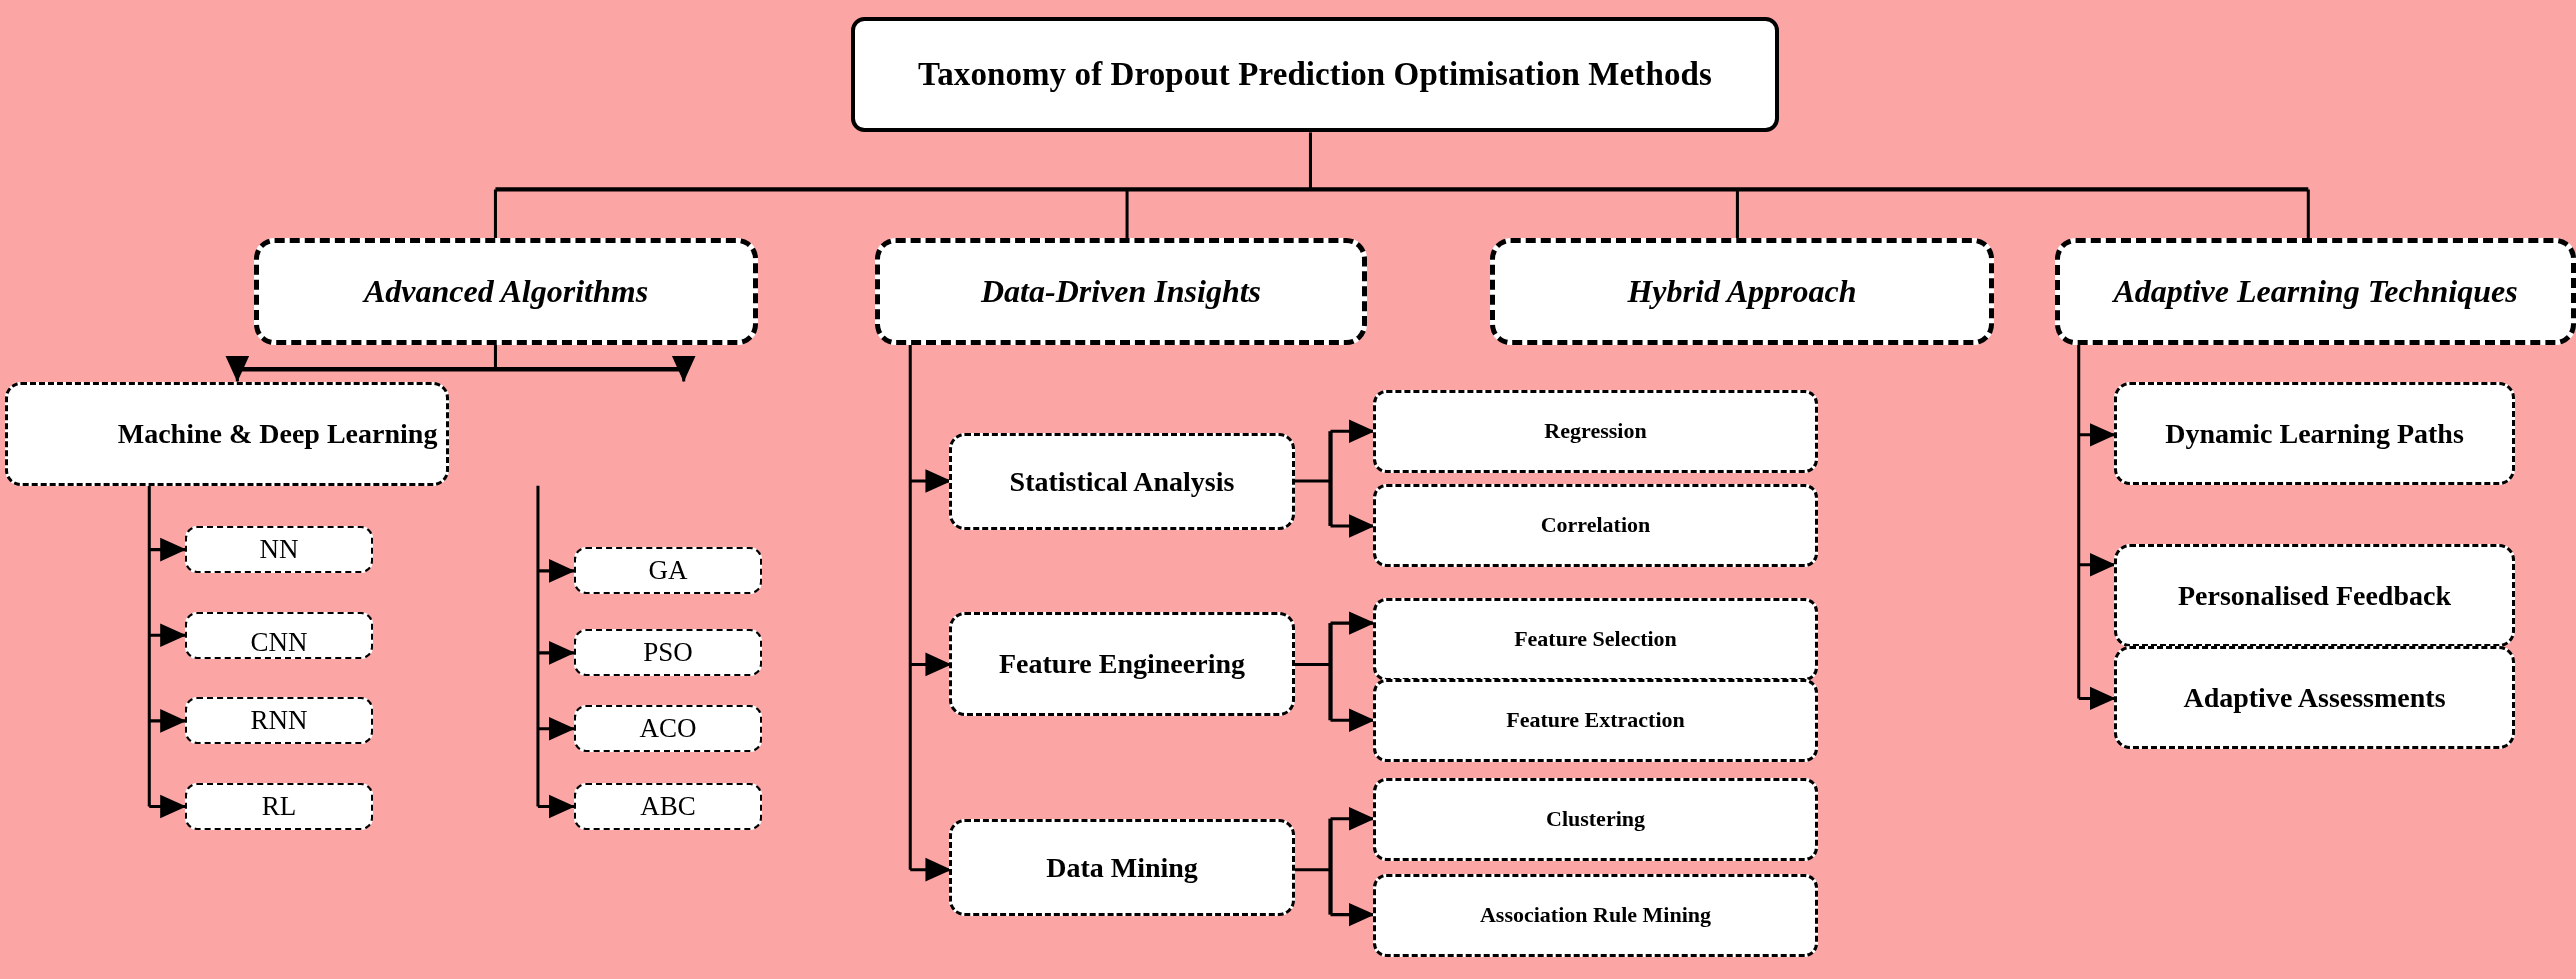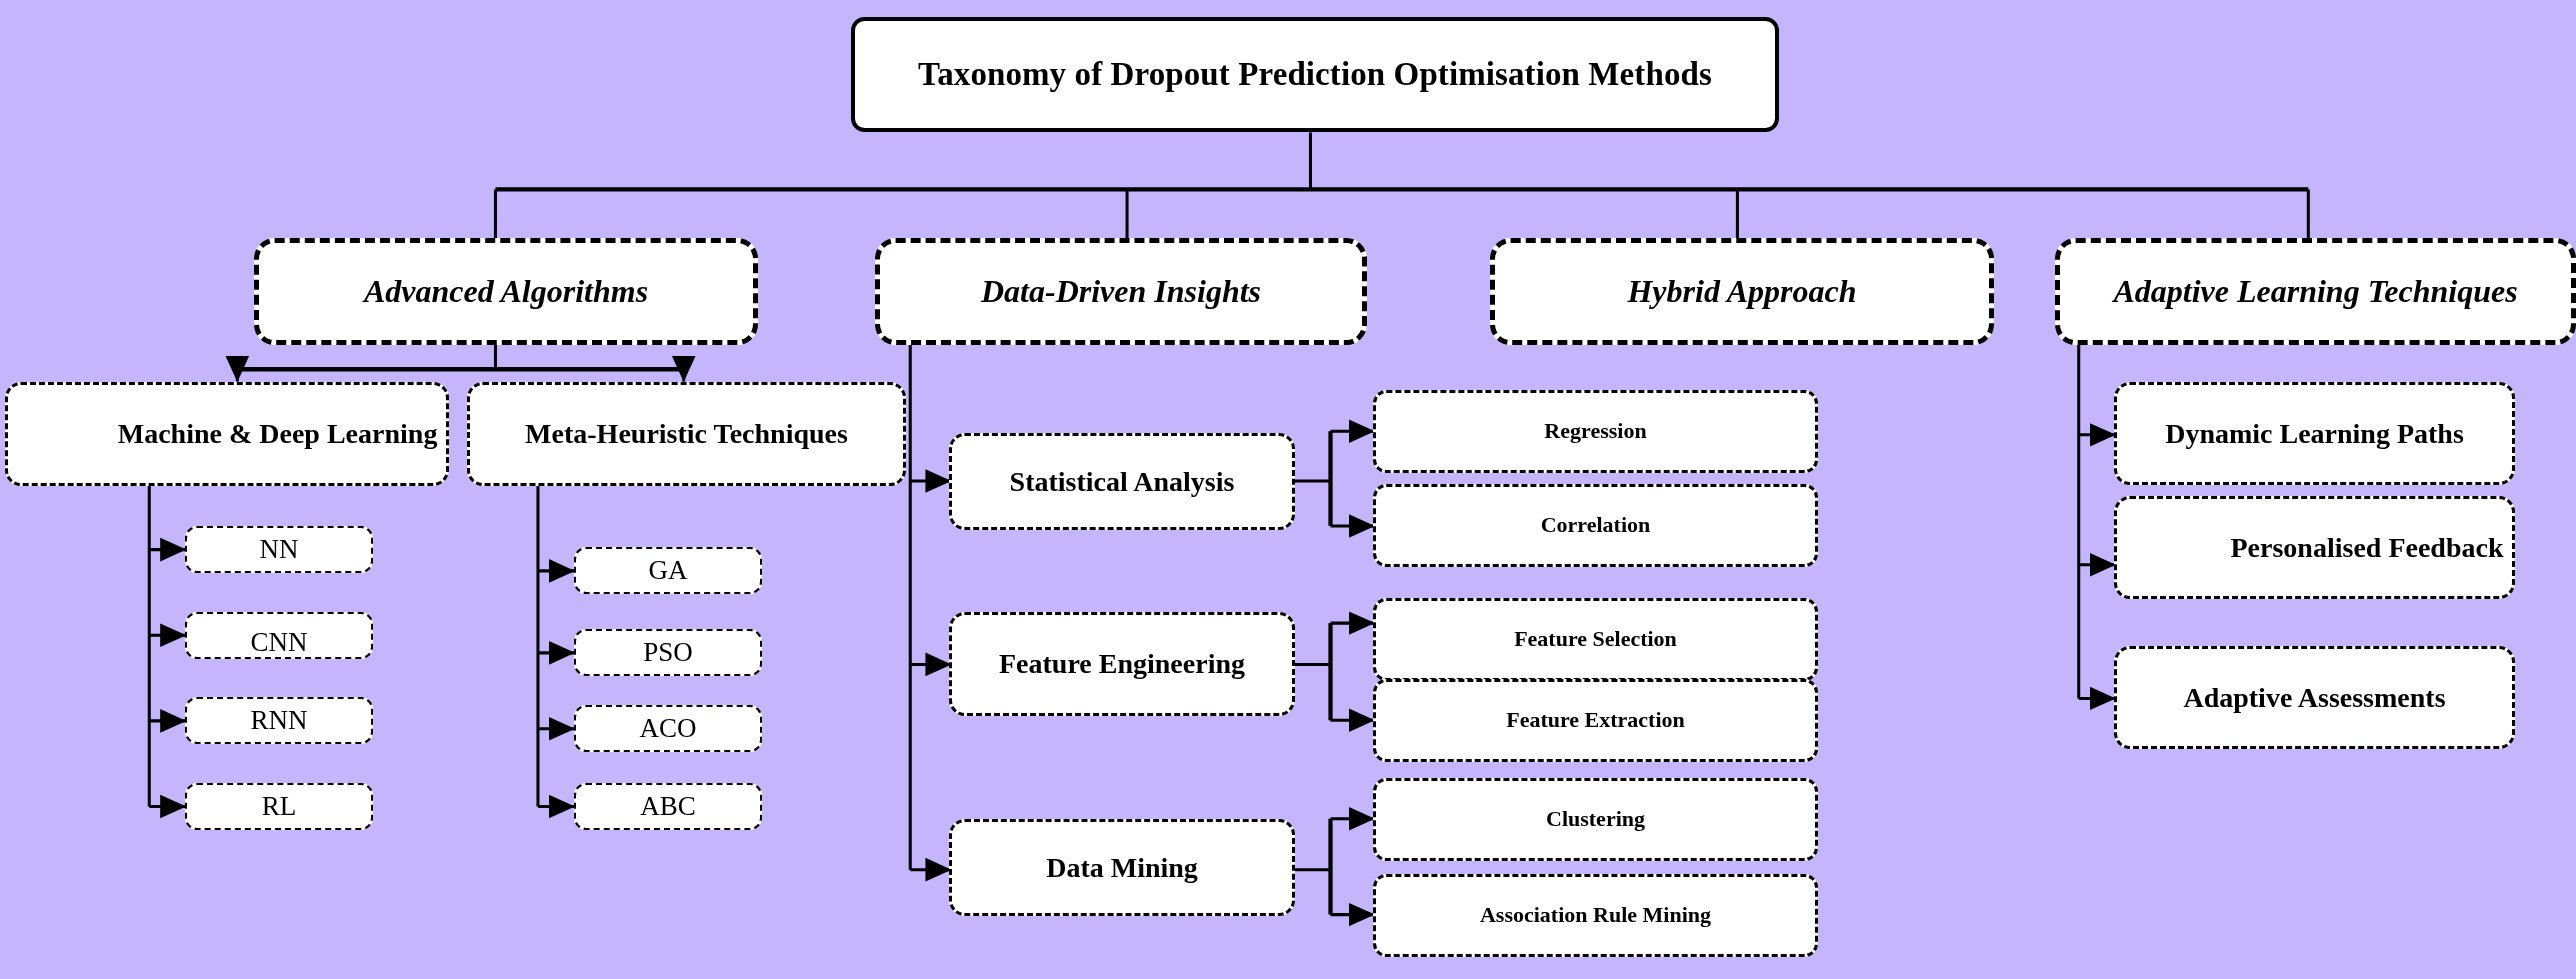--- a/index.html
+++ b/index.html
@@ -1,17 +1,17 @@
 <!DOCTYPE html>
 <html style="font-size:9.7px"><head>
 <meta charset="utf-8">
 <style>
   html,body{margin:0;padding:0;background:#ffffff;}
   #stage{
-    position:relative;width:2576px;height:979px;background:#c4b5fd;
+    position:relative;width:2576px;height:979px;background:#fca5a5;
     font-family:"Liberation Serif","DejaVu Serif",serif;color:#000;
     overflow:hidden;
   }
   #wires{position:absolute;left:0;top:0;width:2576px;height:979px;}
   .node{
     position:absolute;box-sizing:border-box;display:flex;
     align-items:center;justify-content:center;text-align:center;
     background:#ffffff;line-height:1.12;z-index:2;
   }
   
@@ -118,23 +118,20 @@
   <div class="node lv2" style="left:1490px;top:238px;width:504px;height:107px;">
     <span>Hybrid Approach</span>
   </div>
   <div class="node lv2" style="left:2055px;top:238px;width:521px;height:107px;">
     <span>Adaptive Learning Techniques</span>
   </div>
 
   <div class="node lv3 dashdot" style="left:4.9px;top:382px;width:444px;height:104px;justify-content:flex-end;">
     <span>Machine &amp; Deep Learning</span>
   </div>
-  <div class="node lv3 dashdot" style="left:467px;top:382px;width:439px;height:104px;">
-    <span>Meta-Heuristic Techniques</span>
-  </div>
 
   <div class="node leaf" style="left:185px;top:526px;width:188px;height:47px;">
     <span>NN</span>
   </div>
   <div class="node leaf" style="left:185px;top:612px;width:188px;height:47px;align-items:flex-end;">
     <span>CNN</span>
   </div>
   <div class="node leaf" style="left:185px;top:697px;width:188px;height:47px;">
     <span>RNN</span>
   </div>
@@ -180,21 +177,21 @@
   <div class="node lv4" style="left:1373px;top:679px;width:445px;height:83px;">
     <span>Feature Extraction</span>
   </div>
   <div class="node lv4" style="left:1373px;top:874px;width:445px;height:83px;">
     <span>Association Rule Mining</span>
   </div>
 
   <div class="node lv3 dashdot" style="left:2114px;top:382px;width:401px;height:103px;">
     <span>Dynamic Learning Paths</span>
   </div>
-  <div class="node lv3 dashdot" style="left:2114px;top:496px;width:401px;height:103px;justify-content:flex-end;">
+  <div class="node lv3 dashdot" style="left:2114px;top:544px;width:401px;height:103px;">
     <span>Personalised Feedback</span>
   </div>
   <div class="node lv3 dashdot" style="left:2114px;top:646px;width:401px;height:103px;">
     <span>Adaptive Assessments</span>
   </div>
 
 </div>
 
 
 </body></html>

